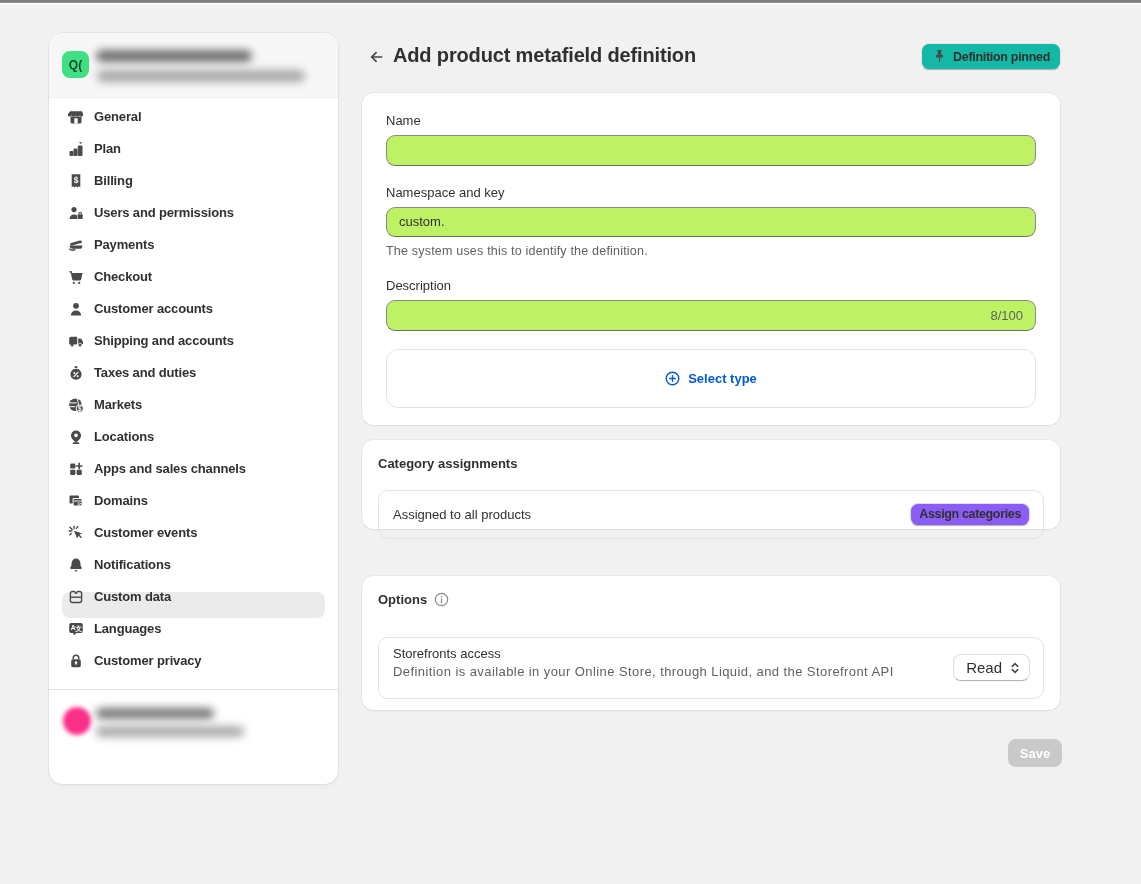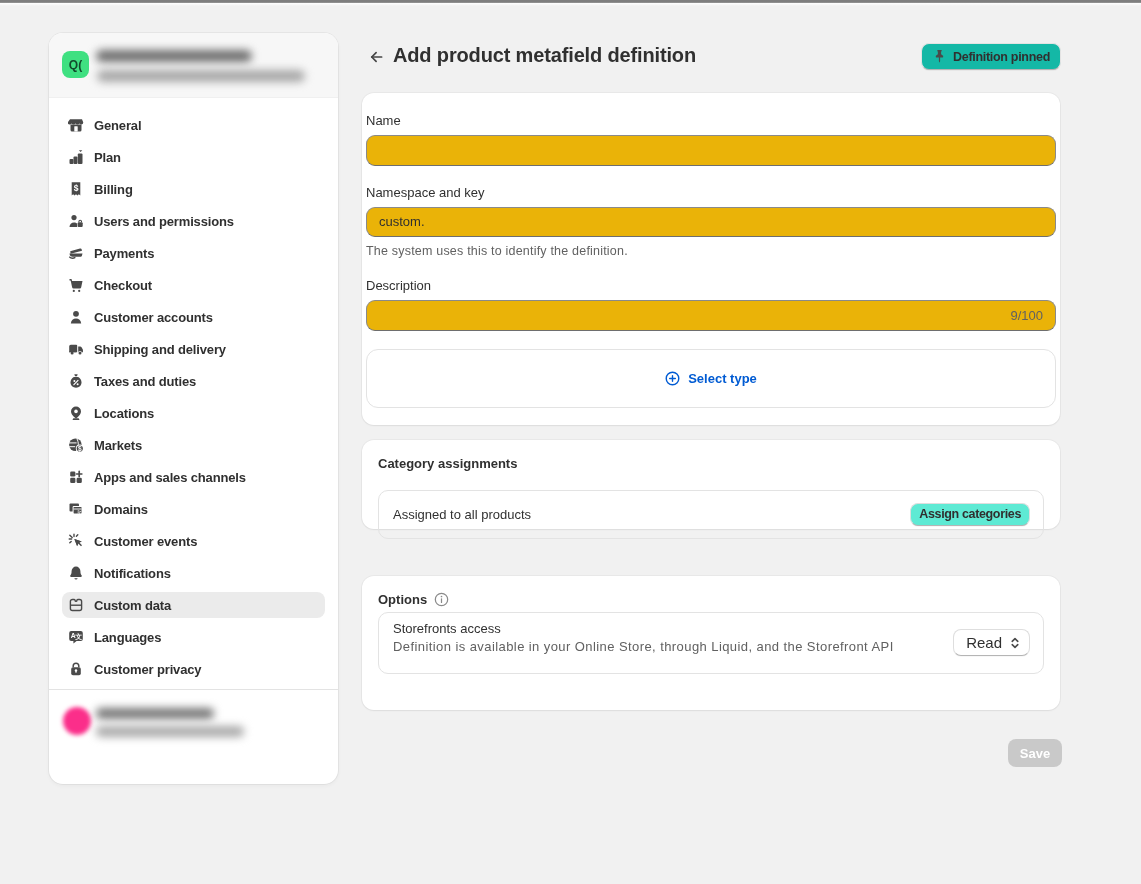--- a/index.html
+++ b/index.html
@@ -8,60 +8,60 @@
 .topbar { position:absolute; top:0; left:0; width:1141px; height:2.5px; background:linear-gradient(#7e7e7e,#7e7e7e 55%,#9a9a9a); }
 .topglow { position:absolute; top:2.5px; left:0; width:1141px; height:3px; background:linear-gradient(#ffffff,#f1f1f1); }
 
 
 .sidebar { position:absolute; left:49px; top:33px; width:289px; height:751px; background:#fff; border-radius:14px; box-shadow:0 0 0 1px rgba(0,0,0,0.045), 0 2px 4px rgba(0,0,0,0.04); overflow:hidden; }
 .sb-head { height:65px; background:#f7f7f7; position:relative; border-bottom:1px solid rgba(0,0,0,0.028); }
 .avatar { position:absolute; left:13px; top:18px; width:27px; height:27px; border-radius:8px; background:#3fe081; color:#124b2c; font-size:12px; font-weight:700; display:flex; align-items:center; justify-content:center; }
 .blur1 { position:absolute; left:47px; top:17px; width:156px; height:12px; background:#6e6e6e; border-radius:6px; filter:blur(4px); }
 .blur2 { position:absolute; left:48px; top:37px; width:208px; height:12px; background:#a8a8a8; border-radius:6px; filter:blur(4.5px); }
 .menu { padding:11px 13px 0 13px; }
-.mi { height:32px; display:flex; align-items:center; padding:0 6px; position:relative; }
+.mi { height:32px; display:flex; align-items:flex-start; padding:0 6px; position:relative; }
 .mi.sel::before { content:""; position:absolute; left:0; right:0; top:3px; bottom:3px; background:#ebebeb; border-radius:8px; } .mi.sel svg, .mi.sel span { position:relative; }
 .mi svg { width:16px; height:16px; flex:none; }
 .mi span { margin-left:10px; font-size:13px; font-weight:650; color:#303030; letter-spacing:-0.15px; }
 .sb-div { border-top:1px solid #e3e3e3; margin-top:4px; }
 .sb-foot { position:relative; height:62px; }
 .pavatar { position:absolute; left:14px; top:17px; width:28px; height:28px; border-radius:50%; background:#fb2e8a; filter:blur(2px); }
 .blur3 { position:absolute; left:47px; top:18px; width:118px; height:11px; background:#767676; border-radius:5px; filter:blur(4px); }
 .blur4 { position:absolute; left:47px; top:36px; width:148px; height:11px; background:#aaaaaa; border-radius:5px; filter:blur(4.5px); }
 
 
 .main { position:absolute; left:362px; top:0; width:698px; }
 .phead { position:absolute; top:43px; left:0; width:698px; height:28px; }
 .back { position:absolute; left:6px; top:5.5px; width:16px; height:16px; color:#4a4a4a; }
 h1 { position:absolute; left:31px; top:1px; font-size:20px; font-weight:700; color:#303030; letter-spacing:-0.15px; white-space:nowrap; }
 .pinbtn { position:absolute; right:-1px; top:0px; height:27px; background:#14b8a6; border:1px solid #e3e3e3; border-bottom-color:#b5b5b5; border-radius:8px; display:flex; align-items:center; padding:0 10px; font-size:12.5px; letter-spacing:-0.3px; font-weight:650; color:#303030; box-shadow:0 1px 0 rgba(0,0,0,0.04); }
 .pinbtn svg { width:15px; height:15px; margin-right:6px; }
 
 .card { position:absolute; left:0; width:698px; background:#fff; border-radius:12px; box-shadow:0 0 0 1px rgba(0,0,0,0.035), 0 1px 2px rgba(0,0,0,0.05); }
-.c1 { top:93px; height:332px; padding:20px 4px 0; }
+.c1 { top:93px; height:332px; padding:20px 24px 0; }
 .c2 { top:440px; height:89px; padding:16px; }
 .c3 { top:576px; height:134px; padding:16px; }
 
 label { display:block; font-size:13px; line-height:16px; color:#303030; margin-bottom:6px; }
-.inp { height:30.5px; border:1px solid #8a8a8a; border-bottom:1.5px solid #6e6e6e; border-radius:9px; background:#eab308; display:flex; align-items:center; padding:0 12px; font-size:13px; color:#303030; }
+.inp { height:30.5px; border:1px solid #8a8a8a; border-bottom:1.5px solid #6e6e6e; border-radius:9px; background:#bef264; display:flex; align-items:center; padding:0 12px; font-size:13px; color:#303030; }
 .inp .count { margin-left:auto; color:#616161; }
 .help { font-size:12.5px; line-height:16px; color:#616161; margin-top:6px; letter-spacing:0.2px; }
 .grp { margin-bottom:19px; }
 .selbox { margin-top:18.5px; height:59px; border:1px solid #e3e3e3; border-radius:12px; display:flex; align-items:center; justify-content:center; }
 .seltext { display:flex; align-items:center; color:#005bd3; font-weight:700; font-size:13px; }
 .seltext svg { width:15px; height:15px; margin-right:8px; }
 
 .h2 { font-size:13px; font-weight:700; color:#303030; }
 .ibox { border:1px solid #e3e3e3; border-radius:10px; display:flex; align-items:center; }
 .c2 .ibox { margin-top:19px; height:48.5px; padding:0 13px 0 14px; }
 .c2 .ibox span { font-size:13px; }
-.assignbtn { margin-left:auto; height:23px; background:#5eead4; border:1px solid #dedede; border-bottom-color:#b5b5b5; border-radius:8px; font-size:12.5px; letter-spacing:-0.35px; font-weight:650; color:#303030; padding:0 8px; display:flex; align-items:center; box-shadow:0 1px 0 rgba(0,0,0,0.03); }
+.assignbtn { margin-left:auto; height:23px; background:#8b5cf6; border:1px solid #dedede; border-bottom-color:#b5b5b5; border-radius:8px; font-size:12.5px; letter-spacing:-0.35px; font-weight:650; color:#303030; padding:0 8px; display:flex; align-items:center; box-shadow:0 1px 0 rgba(0,0,0,0.03); }
 .opt-h { display:flex; align-items:flex-end; }
 .opt-h svg { width:15px; height:15px; margin-left:7px; }
-.c3 .ibox { margin-top:5px; height:61.5px; padding:0 13px 0 14px; align-items:center;gap:28px; }
+.c3 .ibox { margin-top:30px; height:61.5px; padding:0 13px 0 14px; align-items:center;gap:28px; }
 .sa-title { font-size:13px; line-height:16px; color:#303030; margin-bottom:2px; }
 .sa-sub { font-size:13px; line-height:16px; color:#616161; letter-spacing:0.42px; }
 .readbtn { margin-left:auto; height:27px; background:#fff; border:1px solid #dedede; border-bottom-color:#b5b5b5; border-radius:8px; display:flex; align-items:center; padding:0 7px 0 12px; font-size:15px; color:#303030; box-shadow:0 1px 0 rgba(0,0,0,0.03); }
 .readbtn svg { width:14px; height:14px; margin-left:6px; }
 .savebtn { position:absolute; top:739px; left:646px; width:54px; height:28px; background:#c9c9c9; border-radius:8px; color:#fff; font-size:13px; font-weight:700; display:flex; align-items:center; justify-content:center; }
 </style>
 </head>
 <body>
 <div class="topbar"></div>
 <div class="topglow"></div>
@@ -130,50 +130,50 @@
         <span>Customer accounts</span>
       </div>
       <div class="mi">
         <svg viewBox="0 0 16 16">
           <path d="M1.2 5.3a1.6 1.6 0 0 1 1.6-1.6h5.4a1 1 0 0 1 1 1v6.5H1.2z" fill="#4a4a4a"></path>
           <path d="M10.2 5.6h2c.55 0 1.05.3 1.35.75l1.15 1.85c.15.3.25.6.25.95v2.05h-1.1a2.1 2.1 0 0 0-3.65-.05z" fill="#4a4a4a"></path>
           <path d="M1.2 10.4h7v.8h-2.4a2.1 2.1 0 0 0-3.5 0H1.2z" fill="#4a4a4a"></path>
           <circle cx="4.1" cy="12" r="1.5" fill="#4a4a4a"></circle>
           <circle cx="12" cy="12" r="1.5" fill="#4a4a4a"></circle>
         </svg>
-        <span>Shipping and delivery</span>
+        <span>Shipping and accounts</span>
       </div>
       <div class="mi">
         <svg viewBox="0 0 16 16">
           <path d="M6.3 1.3h3.4l-.7 2h-2z" fill="#4a4a4a"></path>
           <path d="M5.8 3.9h4.4c2 1.1 3.3 3.2 3.3 5.6 0 3-2.4 5.2-5.5 5.2S2.5 12.5 2.5 9.5c0-2.4 1.3-4.5 3.3-5.6z" fill="#4a4a4a"></path>
           <path d="M5.9 11.7 10 7.4" stroke="#fff" stroke-width="1.2" stroke-linecap="round"></path>
           <circle cx="6.4" cy="7.9" r="1" fill="#fff"></circle>
           <circle cx="9.6" cy="11.2" r="1" fill="#fff"></circle>
         </svg>
         <span>Taxes and duties</span>
-      </div>
-      <div class="mi">
-        <svg viewBox="0 0 16 16">
-          <path d="M8 1.6a5 5 0 0 1 5 5c0 2.2-1.6 4-3.1 5.4L8 13.6l-1.9-1.6C4.6 10.6 3 8.8 3 6.6a5 5 0 0 1 5-5z" fill="#4a4a4a"></path>
-          <circle cx="8" cy="6.4" r="1.8" fill="#fff"></circle>
-          <path d="M5.3 13.2h5.4l.8 1.7H4.5z" fill="#4a4a4a"></path>
-        </svg>
-        <span>Locations</span>
       </div>
       <div class="mi">
         <svg viewBox="0 0 16 16">
           <circle cx="7.4" cy="7.8" r="6.3" fill="#4a4a4a"></circle>
           <path d="M8.9 1.8c.9 1.5 1.4 3.6 1.4 6s-.5 4.5-1.4 6" fill="none" stroke="#fff" stroke-width="1"></path>
           <path d="M1.2 5.9h7.4M1.2 9.7h6" stroke="#fff" stroke-width="1"></path>
           <circle cx="11.8" cy="11.5" r="4" fill="#fff"></circle>
           <circle cx="11.8" cy="11.5" r="3.1" fill="#4a4a4a"></circle>
           <text x="11.8" y="13.9" font-size="6.5" font-weight="bold" fill="#fff" text-anchor="middle" font-family="Liberation Sans">$</text>
         </svg>
         <span>Markets</span>
+      </div>
+      <div class="mi">
+        <svg viewBox="0 0 16 16">
+          <path d="M8 1.6a5 5 0 0 1 5 5c0 2.2-1.6 4-3.1 5.4L8 13.6l-1.9-1.6C4.6 10.6 3 8.8 3 6.6a5 5 0 0 1 5-5z" fill="#4a4a4a"></path>
+          <circle cx="8" cy="6.4" r="1.8" fill="#fff"></circle>
+          <path d="M5.3 13.2h5.4l.8 1.7H4.5z" fill="#4a4a4a"></path>
+        </svg>
+        <span>Locations</span>
       </div>
       <div class="mi">
         <svg viewBox="0 0 16 16">
           <rect x="2.2" y="2.4" width="5.2" height="5.2" rx="1.3" fill="#4a4a4a"></rect>
           <rect x="2.2" y="8.8" width="5.2" height="5.2" rx="1.3" fill="#4a4a4a"></rect>
           <rect x="8.6" y="8.8" width="5.2" height="5.2" rx="1.3" fill="#4a4a4a"></rect>
           <path d="M11.2 1.5c.5 0 .85.4.85.85v1.8h1.8c.5 0 .85.4.85.85s-.35.85-.85.85h-1.8v1.8c0 .5-.35.85-.85.85s-.85-.35-.85-.85v-1.8h-1.8c-.5 0-.85-.4-.85-.85s.35-.85.85-.85h1.8v-1.8c0-.45.35-.85.85-.85z" fill="#4a4a4a"></path>
         </svg>
         <span>Apps and sales channels</span>
       </div>
@@ -255,21 +255,21 @@
       <div class="inp"></div>
     </div>
     <div class="grp">
       <label>Namespace and key</label>
       <div class="inp">custom.</div>
       <div class="help">The system uses this to identify the definition.</div>
     </div>
     <div class="grp" style="margin-bottom:16px;">
       <label>Description</label>
       <div class="inp">
-          <span class="count">9/100</span>
+          <span class="count">8/100</span>
         </div>
     </div>
     <div class="selbox">
       <div class="seltext"><svg viewBox="0 0 16 16" fill="none" stroke="#005bd3" stroke-width="1.5">
             <circle cx="8" cy="8" r="6.7"></circle>
             <path d="M8 5v6M5 8h6" stroke-linecap="round"></path>
           </svg>Select type</div>
     </div>
   </div>
 

